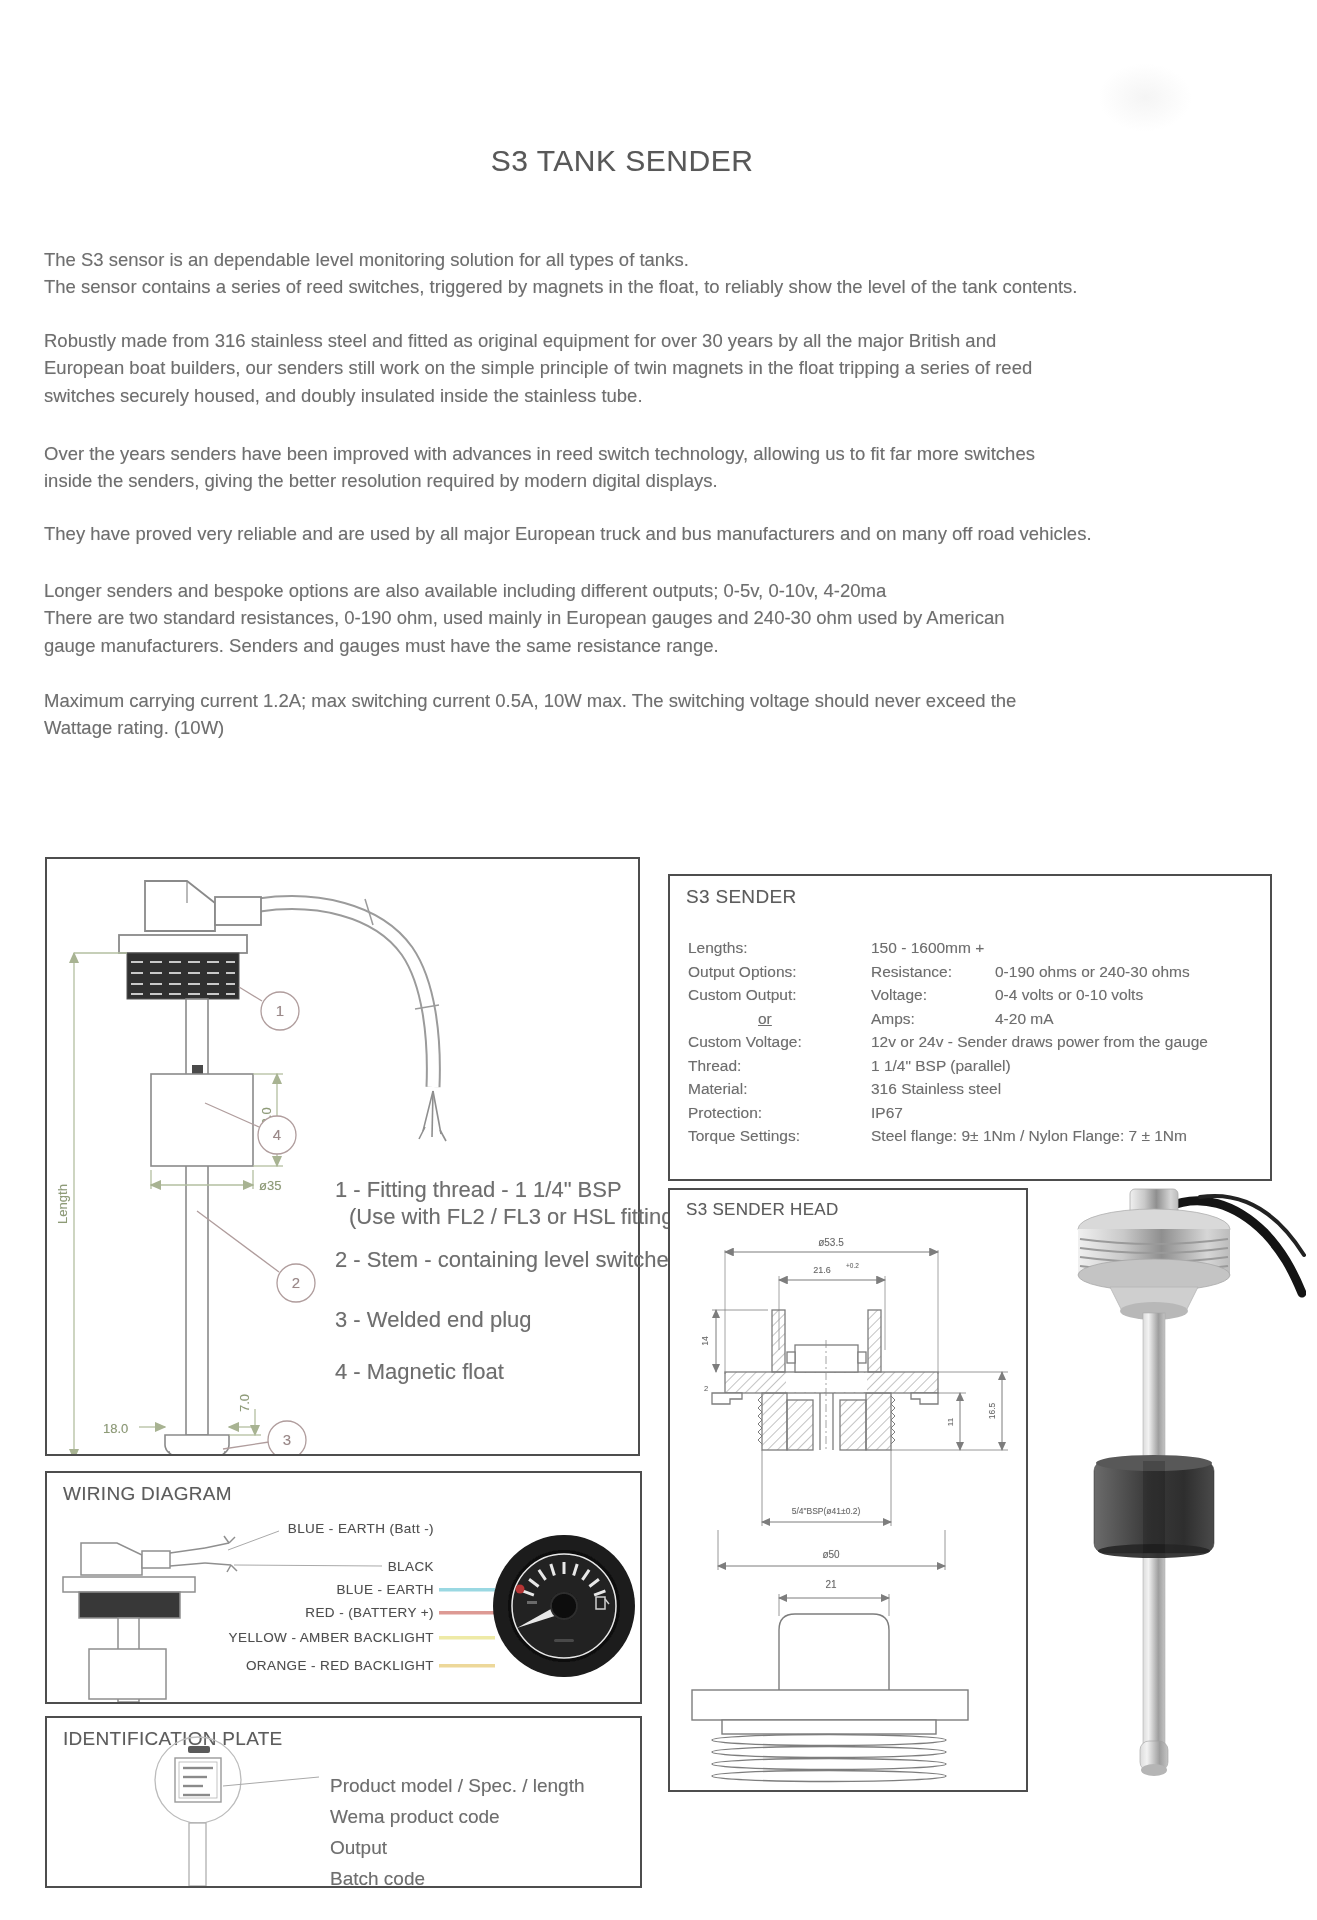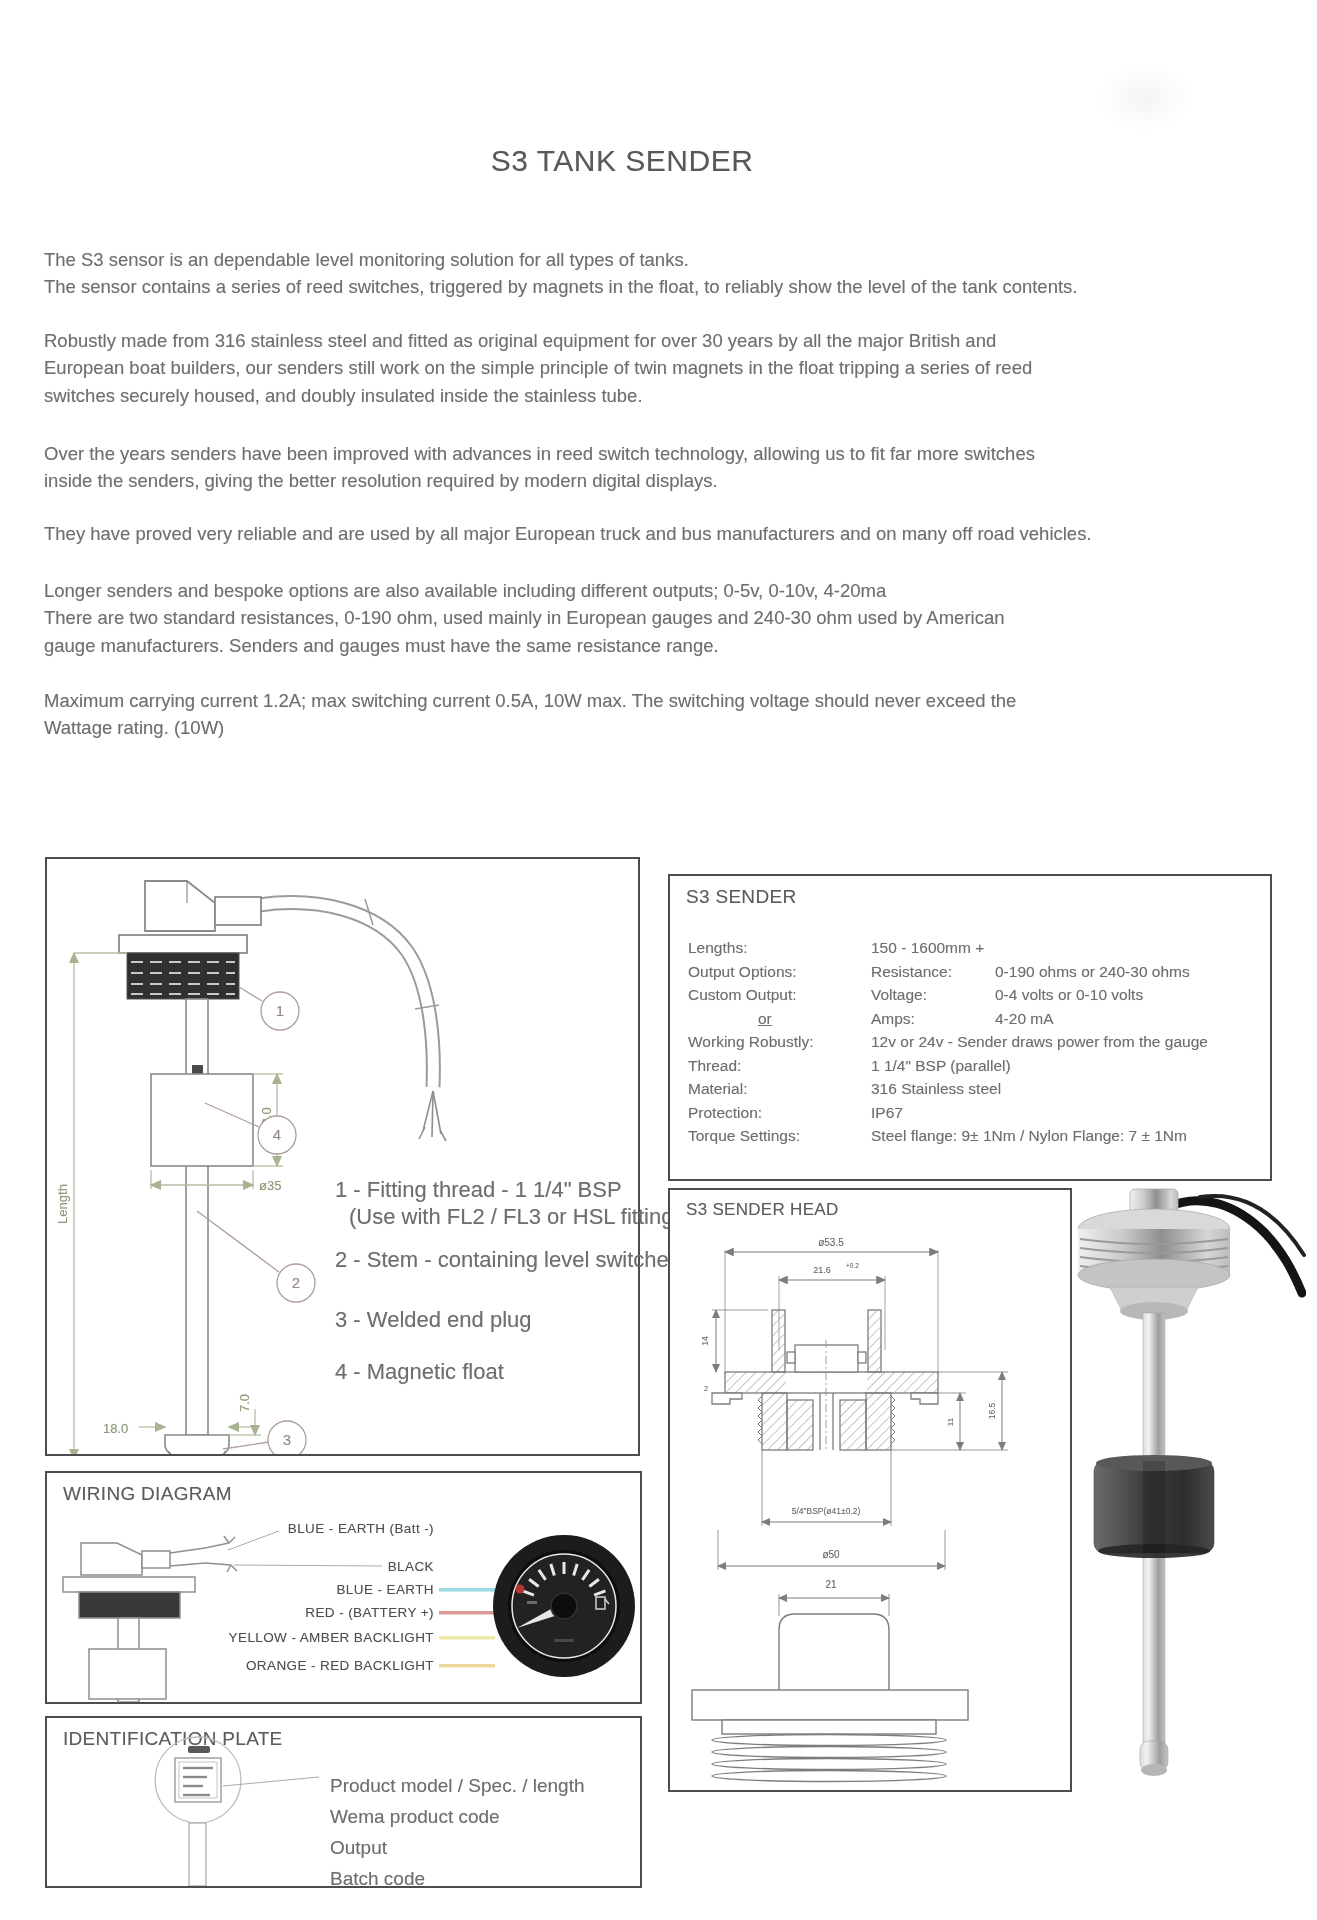--- a/index.html
+++ b/index.html
@@ -21,21 +21,21 @@
   .para {
     left:44px; width:1254px; white-space:pre-line;
     font-size:18.5px; line-height:27.3px; color:#6f6f6f;
   }
   #para-0 { top:246px; } #para-1 { top:327px; } #para-2 { top:440px; }
   #para-3 { top:520px; } #para-4 { top:577px; } #para-5 { top:687px; }
 
   .box { border:2px solid #4d4d4d; background:#fff; box-sizing:border-box; }
   #diagram-box { left:45px;  top:857px;  width:595px; height:599px; }
   #spec-box    { left:668px; top:858px;  width:604px; height:307px;margin-top:16px; }
-  #head-box    { left:668px; top:1188px; width:404px; height:604px; }
+  #head-box    { left:668px; top:1188px; width:360px; height:604px; }
   #wiring-box  { left:45px;  top:1471px; width:597px; height:233px; }
   #idplate-box { left:45px;  top:1716px; width:597px; height:172px; }
 
   .box-title { position:absolute; left:16px; top:10px; font-size:19px; color:#5c5c5c; letter-spacing:0.3px; }
 
   
   #spec-rows { position:absolute; left:18px; top:60px; right:6px; }
   .spec-row { display:grid; grid-template-columns:183px 124px 1fr; font-size:15.5px; line-height:23.5px; white-space:nowrap; color:#6e6e6e; }
   .spec-row .wide { grid-column:2 / 4; }
   .spec-row .indent { padding-left:70px;text-decoration:underline; }
@@ -181,21 +181,21 @@
           <span class="c0">Custom Output:</span>
           <span class="c1">Voltage:</span>
           <span class="c2">0-4 volts or 0-10 volts</span>
         </div>
       <div class="spec-row">
           <span class="c0 indent">or</span>
           <span class="c1">Amps:</span>
           <span class="c2">4-20 mA</span>
         </div>
       <div class="spec-row">
-          <span class="c0">Working Robustly:</span>
+          <span class="c0">Custom Voltage:</span>
           <span class="c1 wide">12v or 24v - Sender draws power from the gauge</span>
         </div>
       <div class="spec-row">
           <span class="c0">Thread:</span>
           <span class="c1 wide">1 1/4" BSP (parallel)</span>
         </div>
       <div class="spec-row">
           <span class="c0">Material:</span>
           <span class="c1 wide">316 Stainless steel</span>
         </div>

